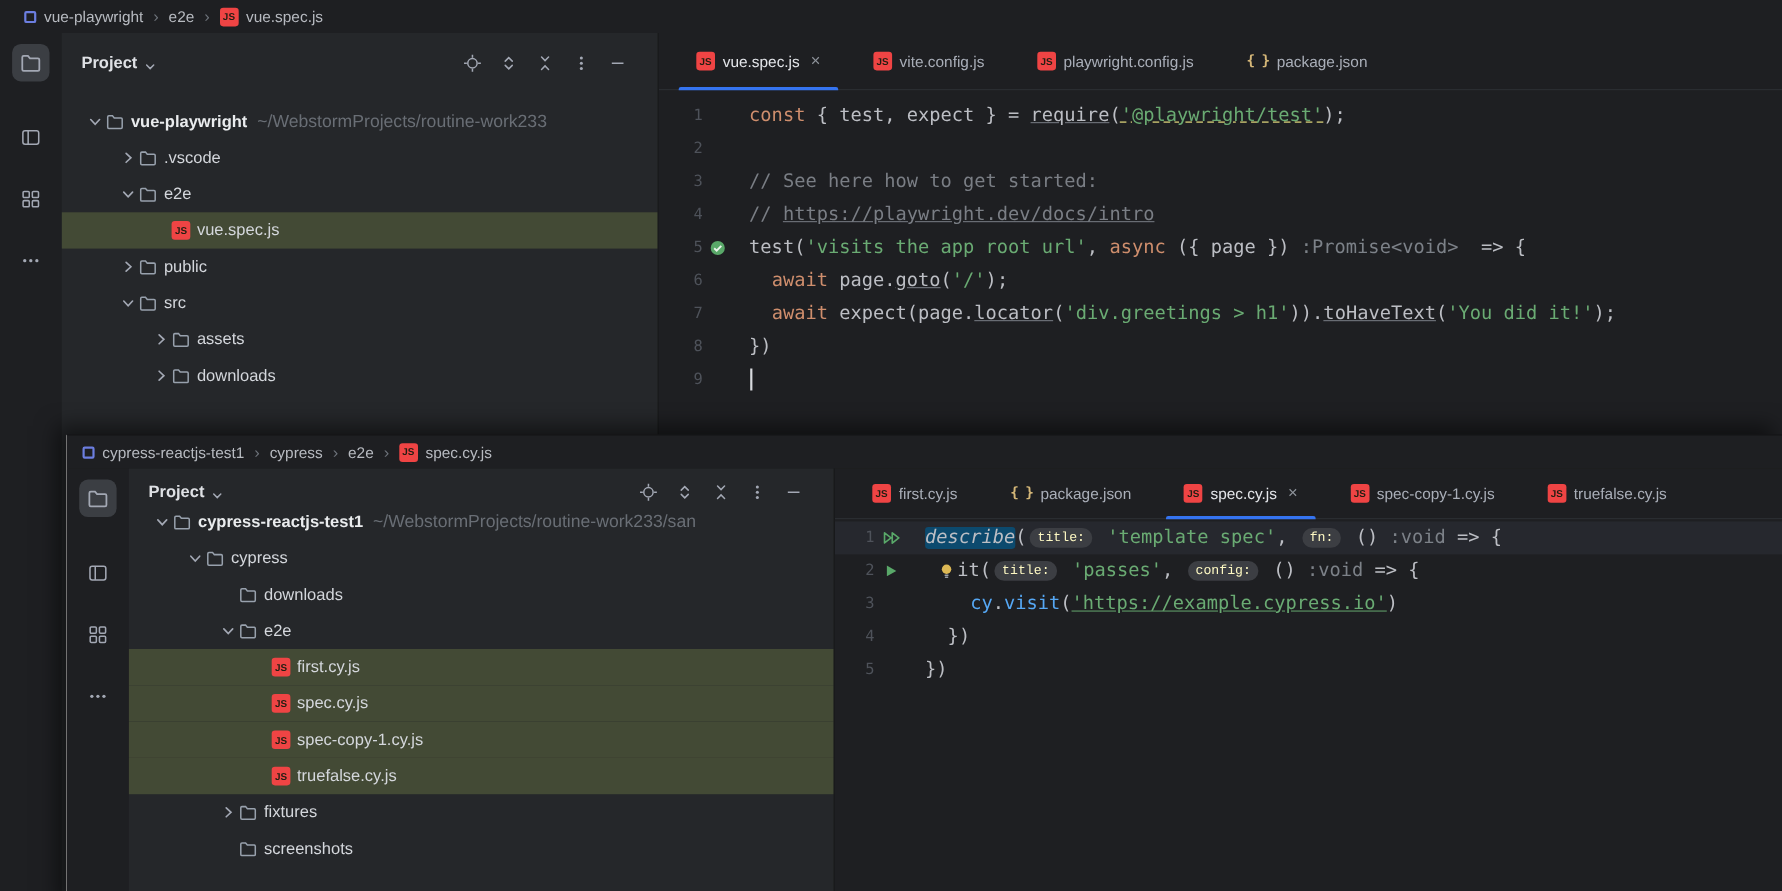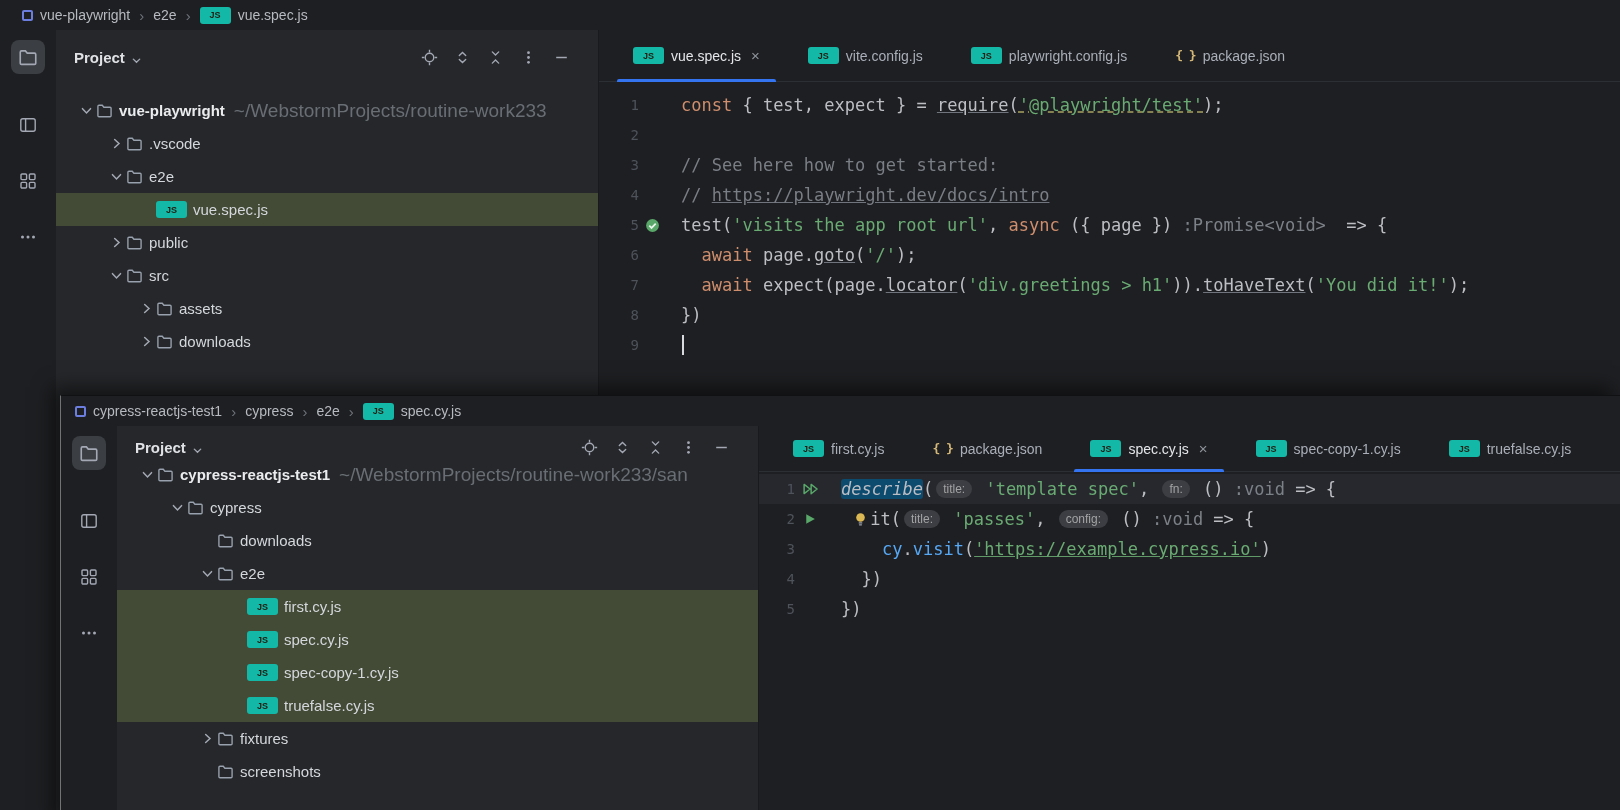--- a/index.html
+++ b/index.html
@@ -29,21 +29,21 @@
   .picons{margin-left:auto;display:flex;gap:15px;align-items:center}
   .hicon{width:18px;height:18px;display:flex;align-items:center;justify-content:center;color:#a3a8b4}
   #top-window .tree{padding-top:28px}
   #bottom-window .tree{padding-top:2px}
   .trow{height:33px;display:flex;align-items:center;white-space:nowrap;overflow:hidden}
   .trow.sel{background:#434a35}
   .tind{flex:none}
   .tchev{width:20px;flex:none;display:flex;justify-content:center}
   .tlabel{margin-left:6px;font-size:15px;color:#d4d7dc}
   .tlabel.bold{font-weight:bold;color:#eaecee}
-  .tsuffix{margin-left:9px;font-size:19px;color:#696e75}
+  .tsuffix{margin-left:9px;font-size:16px;color:#696e75}
   
   .editor{position:absolute;top:30px;right:0;bottom:0;overflow:hidden;background:#1e1f22;border-left:1px solid #191a1c}
   #top-window .editor{left:598px}
   #bottom-window .editor{left:697px}
   .tabbar{height:52px;display:flex;align-items:stretch;padding-left:10px;border-bottom:1px solid #2c2f33;background:#1e1f22}
   #bottom-window .tabbar{height:46px}
   .tab{display:flex;align-items:center;gap:7px;padding:0 24px;font-size:14px;color:#a9aeb8;position:relative;flex:none}
   .tab.active{color:#e4e6ea}
   .tab.active::after{content:"";position:absolute;left:8px;right:8px;bottom:-1px;height:3px;background:#3574f0;border-radius:2px 2px 0 0}
   .tclose{color:#8f949c;font-size:15px;margin-left:3px}
@@ -64,25 +64,25 @@
   .com{color:#7a7e85}
   .def{color:#bcbec4}
   .blue{color:#56a8f5}
   .cy{color:#56a8f5;}
   .it{font-style:italic}
   .inlay{color:#7c8188}
   .und{text-decoration:underline;text-decoration-color:#70757d}
   .str.und{text-decoration-color:#5f9a67}
   .undy{text-decoration:underline dashed;text-decoration-color:#a8a262}
   .whl{background:#0c4a6e;border-radius:3px}
-  .pill{display:inline-block;background:#3c3e43;color:#a3a3a3;border-radius:9px;padding:1px 7px;margin:0 3px;font-family:Liberation Sans, sans-serif;font-size:12px;line-height:16px}
+  .pill{display:inline-block;background:#3c3e43;color:#fef9c3;border-radius:9px;padding:1px 7px;margin:0 3px;font-family:Liberation Mono, monospace;font-size:12px;line-height:16px}
   .caret{display:inline-block;width:2px;height:20px;background:#d8dade;margin-left:1px}
   
   .icon{display:flex;align-items:center;justify-content:center}
-  .jsb{display:inline-flex;align-items:center;justify-content:center;width:31px;height:17px;border-radius:3px;background:#14b8a6;color:#221e12;font:700 9px "Liberation Sans",sans-serif}
+  .jsb{display:inline-flex;align-items:center;justify-content:center;width:17px;height:17px;border-radius:3px;background:#ef4444;color:#221e12;font:700 9px "Liberation Sans",sans-serif}
   .brb{color:#d5b778;font:700 13px "DejaVu Sans Mono",monospace;letter-spacing:-1px}
   .psq{width:11px;height:11px;border:2px solid #6c7ee0;border-radius:2px;display:inline-block}
 </style>
 </head>
 <body>
 
 <div class="window" id="top-window">
   <div class="crumbbar" id="tw-crumb">
       <span class="crumb">
         <span class="icon">

